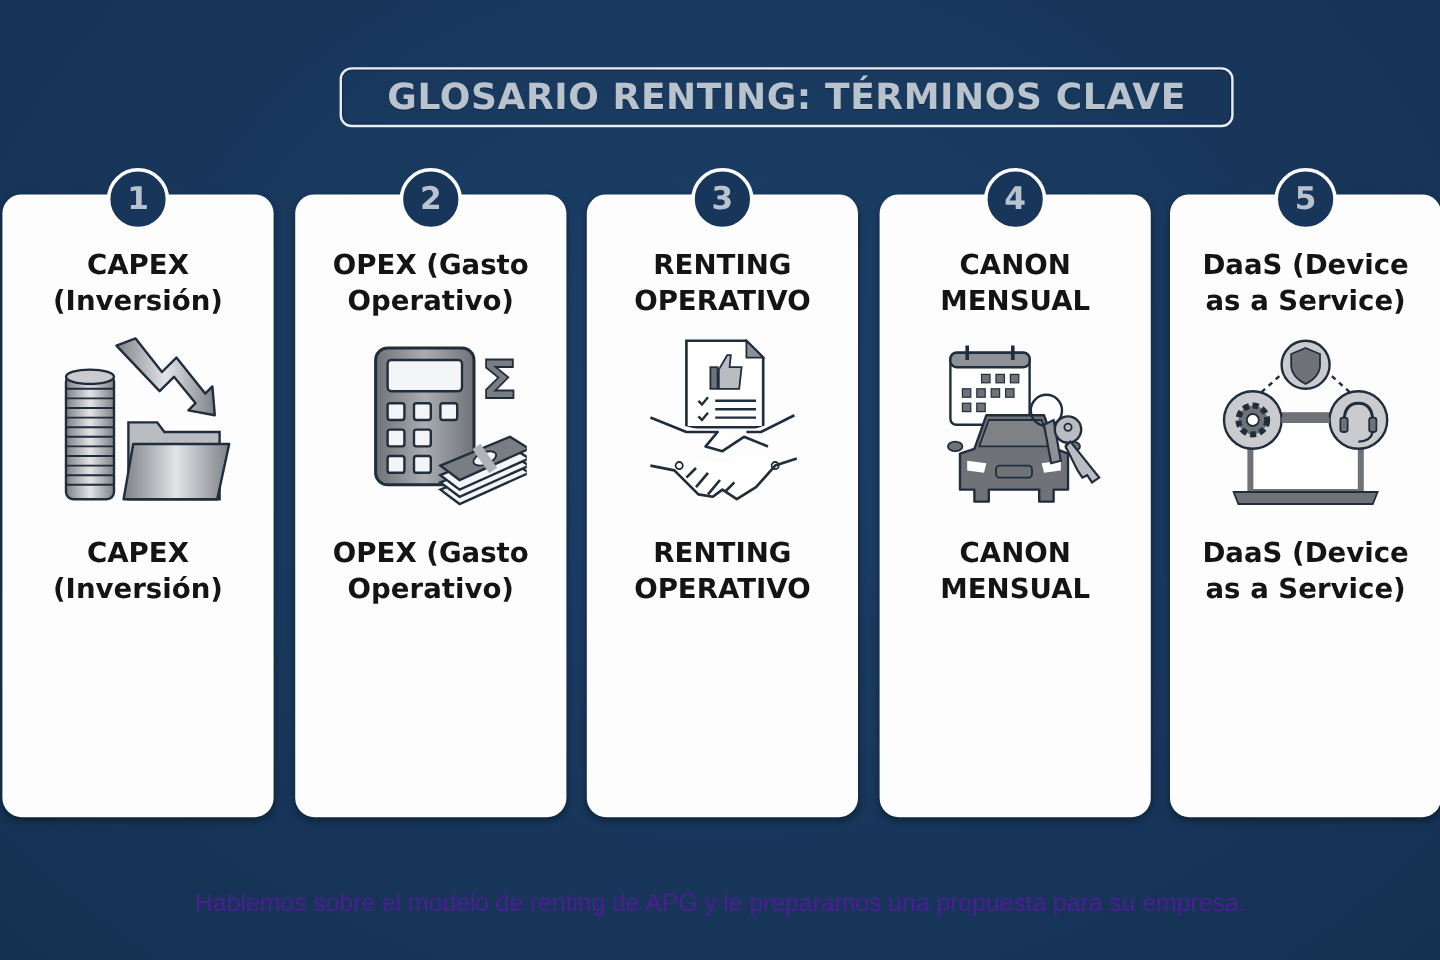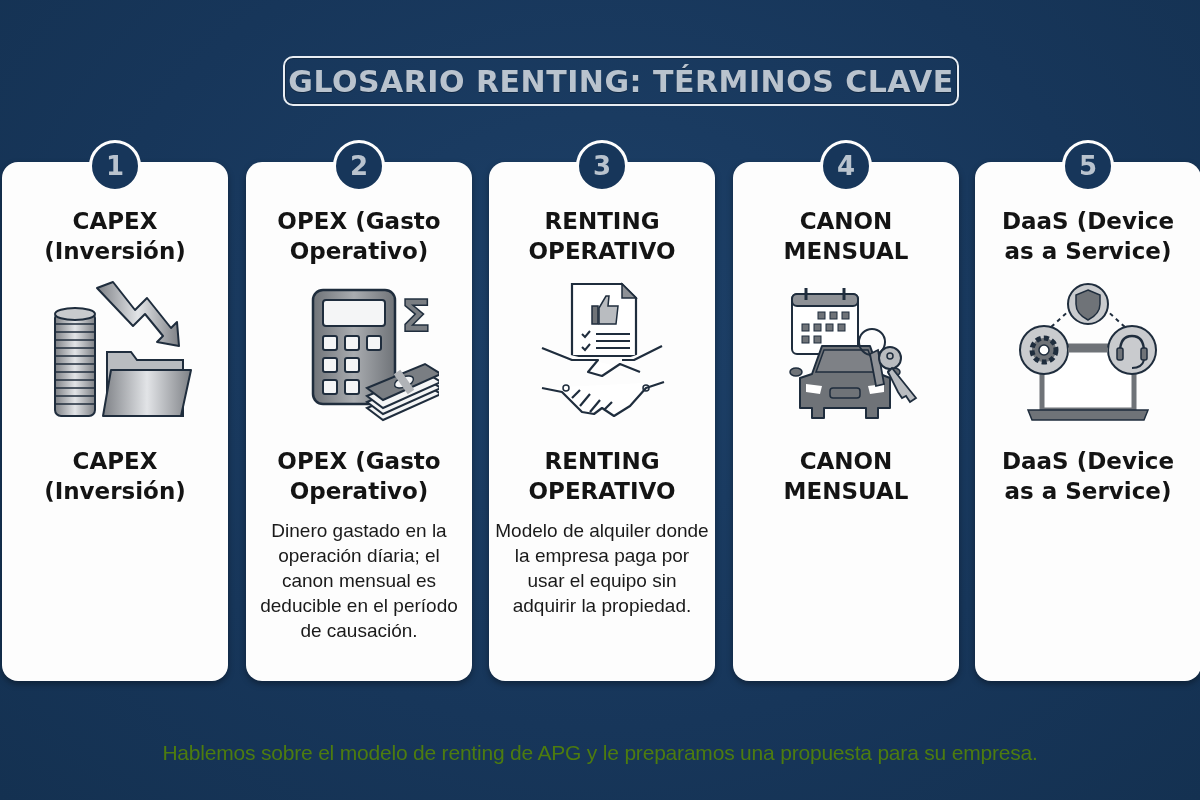--- a/index.html
+++ b/index.html
@@ -3,21 +3,21 @@
 <meta charset="utf-8">
 <style>
   html, body { margin:0; padding:0; }
   body {
     width:1200px; height:800px; overflow:hidden;
     background: radial-gradient(ellipse at 50% 40%, #1d4068 0%, #17365a 60%, #143151 100%);
     font-family: "Liberation Sans", "DejaVu Sans", sans-serif;
     position:relative;
   }
   .title-box {
-    position:absolute; left:283px; top:56px; width:676px; height:50px;
+    position:absolute; left:283px; top:56px; width:745px; height:50px;
     border:2px solid #e8edf3; border-radius:10px;
     box-shadow: 0 0 0 1px rgba(0,0,0,0.25) inset;
     display:flex; align-items:center; justify-content:center;
     box-sizing:border-box;
   }
   .title-text {
     color:#b9c3ce; font-weight:bold; font-size:30px; letter-spacing:0.5px;
     font-family: "DejaVu Sans", sans-serif;
     text-shadow: 0 1px 0 rgba(0,0,0,0.3);
   }
@@ -47,21 +47,21 @@
     position:absolute; top:118px; left:0; right:0; height:150px;
     display:flex; align-items:center; justify-content:center;
   }
   .desc {
     position:absolute; top:356px; left:6px; right:6px; text-align:center;
     font-family:"Liberation Sans", sans-serif;
     color:#1a1a1a; font-size:19px; line-height:25px;
   }
   .footer {
     position:absolute; left:0; right:0; top:741px; text-align:center;
-    color:#4d7c0f; font-size:21px;
+    color:#4c1d95; font-size:21px;
     font-family:"Liberation Sans", sans-serif;
     letter-spacing:-0.2px;
   }
 </style>
 </head>
 <body>
 
 <div class="title-box">
   <span class="title-text">GLOSARIO RENTING: TÉRMINOS CLAVE</span>
 </div>
@@ -151,21 +151,20 @@
       </g>
       <path d="M88 108 L146 84 L162 94 L104 120 Z" fill="#7a7e83" stroke="#1f2d3d" stroke-width="2"></path>
       <ellipse cx="125" cy="102" rx="10" ry="5" fill="#f4f5f6" stroke="#1f2d3d" stroke-width="1.5" transform="rotate(-22 125 102)"></ellipse>
       <path d="M118 92 L132 112" stroke="#b0b3b7" stroke-width="8"></path>
     </svg>
   </div>
   <div class="term-top" style="top:284px;">
     <div>OPEX (Gasto</div>
     <div>Operativo)</div>
   </div>
-  <div class="desc">Dinero gastado en la operación díaria; el canon mensual es deducible en el período de causación.</div>
 </div>
 
 <div class="card" style="left:489px;">
   <div class="badge">
       <span>3</span>
     </div>
   <div class="term-top">
     <div>RENTING</div>
     <div>OPERATIVO</div>
   </div>
@@ -193,21 +192,20 @@
         <path d="M50 118 L58 110 M58 126 L68 114 M68 132 L78 120 M82 130 L90 122"></path>
       </g>
       <circle cx="44" cy="108" r="3" fill="none" stroke="#1f2d3d" stroke-width="1.5"></circle>
       <circle cx="124" cy="108" r="3" fill="none" stroke="#1f2d3d" stroke-width="1.5"></circle>
     </svg>
   </div>
   <div class="term-top" style="top:284px;">
     <div>RENTING</div>
     <div>OPERATIVO</div>
   </div>
-  <div class="desc">Modelo de alquiler donde la empresa paga por usar el equipo sin adquirir la propiedad.</div>
 </div>
 
 <div class="card" style="left:733px;">
   <div class="badge">
       <span>4</span>
     </div>
   <div class="term-top">
     <div>CANON</div>
     <div>MENSUAL</div>
   </div>

